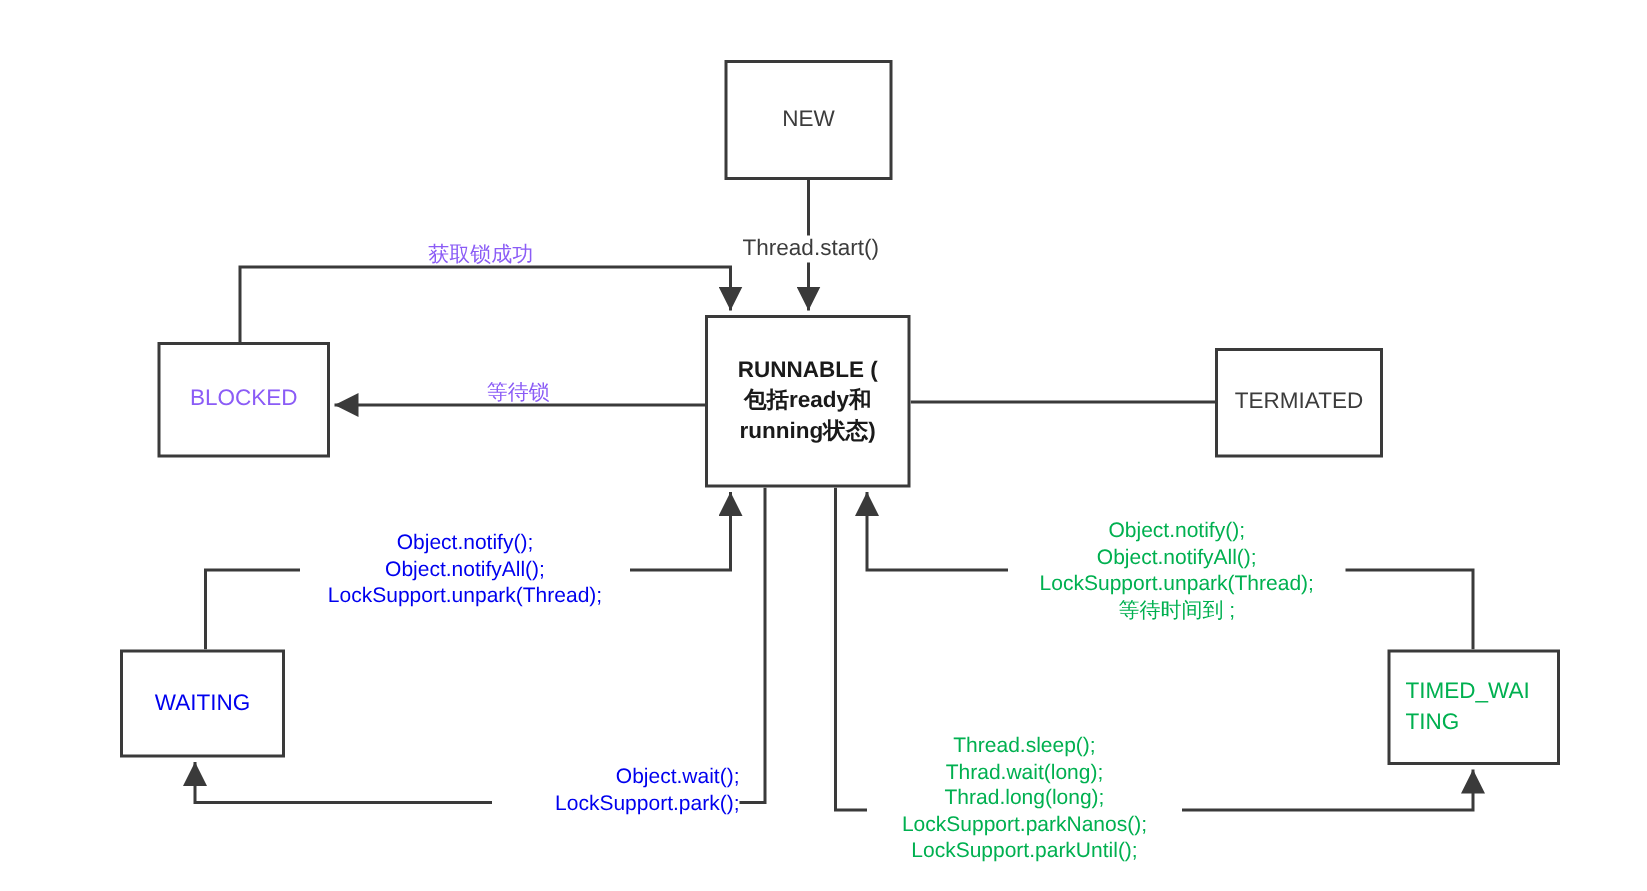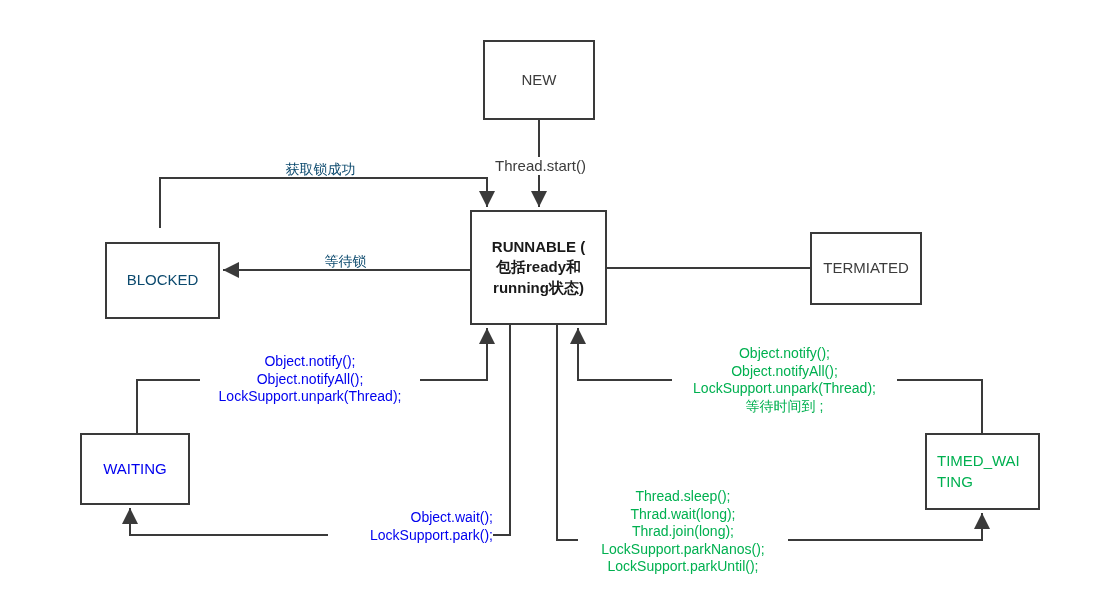--- a/index.html
+++ b/index.html
@@ -10,21 +10,21 @@
     position:absolute; border:2px solid #3a3a3a; background:#ffffff;
     display:flex; align-items:center; justify-content:center;
     font-size:15px; color:#3c3c3c; text-align:center; line-height:1.35;
   }
   .node-text { width:100%; }
   .edge-label {
     position:absolute; font-size:14px; line-height:17.5px;
     text-align:center; background:#ffffff;
   }
   .edge-label.nobg { background:transparent; }
-  .red   { color:#0c4a6e; }
+  .red   { color:#8b5cf6; }
   .blue  { color:#0000ee; }
   .green { color:#00b050; }
   .dark  { color:#3c3c3c; }
   .bold  { font-weight:bold; }
   .single { font-size:15px; }
 </style>
 </head>
 <body>
 
 <div class="canvas">
@@ -50,21 +50,21 @@
   </div>
 
   <div class="node" style="left:470px; top:210px; width:137px; height:115px;">
     <div class="node-text bold" style="color:#1a1a1a;">
       <div>RUNNABLE (</div>
       <div>包括ready和</div>
       <div>running状态)</div>
     </div>
   </div>
 
-  <div class="node" style="left:105px; top:228px; width:115px; height:77px;margin-top:14px;">
+  <div class="node" style="left:105px; top:228px; width:115px; height:77px;">
     <span class="node-text red">BLOCKED</span>
   </div>
 
   <div class="node" style="left:810px; top:232px; width:112px; height:73px;">
     <span class="node-text dark">TERMIATED</span>
   </div>
 
   <div class="node" style="left:80px; top:433px; width:110px; height:72px;justify-content:center;">
     <span class="node-text blue">WAITING</span>
   </div>
@@ -96,18 +96,18 @@
   <div class="edge-label green" style="left:672px; top:345px; width:225px;">
     <div>Object.notify();</div>
     <div>Object.notifyAll();</div>
     <div>LockSupport.unpark(Thread);</div>
     <div>等待时间到 ;</div>
   </div>
 
   <div class="edge-label green" style="left:578px; top:488px; width:210px;">
     <div>Thread.sleep();</div>
     <div>Thrad.wait(long);</div>
-    <div>Thrad.join(long);</div>
+    <div>Thrad.long(long);</div>
     <div>LockSupport.parkNanos();</div>
     <div>LockSupport.parkUntil();</div>
   </div>
 
 </div>
 
 </body></html>

